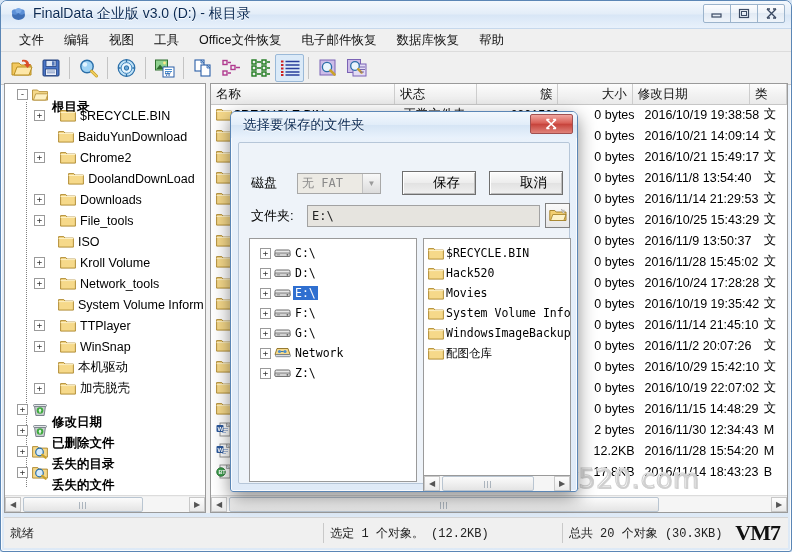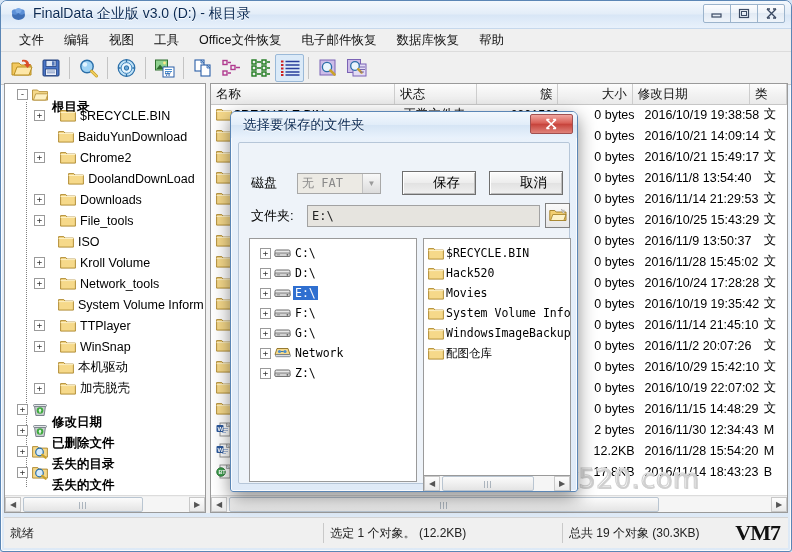--- a/index.html
+++ b/index.html
@@ -129,21 +129,21 @@
   .cell{box-sizing:border-box;padding:0 5px;overflow:hidden;white-space:nowrap;}
   .cell.r{text-align:right;}
   .cell.name{display:flex;align-items:center;}
   .cell.name .fico{width:18px;flex:0 0 18px;display:flex;align-items:center;}
   
   #statusbar{
     position:absolute;left:3px;right:3px;bottom:3px;height:30px;
     background:#f0f0f0;border-top:1px solid #d4d4d4;
     display:flex;align-items:center;font-size:12px;color:#222;
   }
-  .st-cell{border-left:1px solid #c9c9c9;padding:0 6px;height:20px;display:flex;align-items:center;}
+  .st-cell{border-left:1px solid #c9c9c9;padding:0 6px;height:20px;display:flex;align-items:center;font-family:Liberation Mono, monospace;}
   .st-first{padding:0 6px;height:20px;display:flex;align-items:center;border-left:none;}
   #vm-badge{
     margin-left:auto;padding-right:8px;font-family:"Liberation Serif","DejaVu Serif",serif;
     font-weight:bold;font-size:22px;color:#111;letter-spacing:-1px;
   }
   
   #watermark{
     position:absolute;left:508px;top:462px;
     font-size:27px;color:rgba(255,255,255,0);
     font-family:"DejaVu Sans",sans-serif;
@@ -939,21 +939,21 @@
         <div class="sb-arrow">▶</div>
       </div>
     </div>
   </div>
 
   <div id="watermark">Hack520.com</div>
 
   <div id="statusbar">
     <div class="st-first" style="width:316px;">就绪</div>
     <div class="st-cell" style="width:232px;">选定 1 个对象。 (12.2KB)</div>
-    <div class="st-cell" style="width:165px;">总共 19 个对象 (30.3KB)</div>
+    <div class="st-cell" style="width:165px;">总共 20 个对象 (30.3KB)</div>
     <div id="vm-badge">VM7</div>
   </div>
 
   <div id="dialog">
     <div id="dlg-title">
       <span id="dlg-title-text">选择要保存的文件夹</span>
       <div id="dlg-close">
         <svg width="15" height="12" viewBox="0 0 15 12">
           <path d="M2.5,1.5 L12,10.5 M12,1.5 L2.5,10.5" stroke="#ffffff" stroke-width="1.7" fill="none"></path>
           <path d="M2.5,1.5 h3 M9,1.5 h3 M2.5,10.5 h3 M9,10.5 h3" stroke="#ffffff" stroke-width="1.7"></path>

